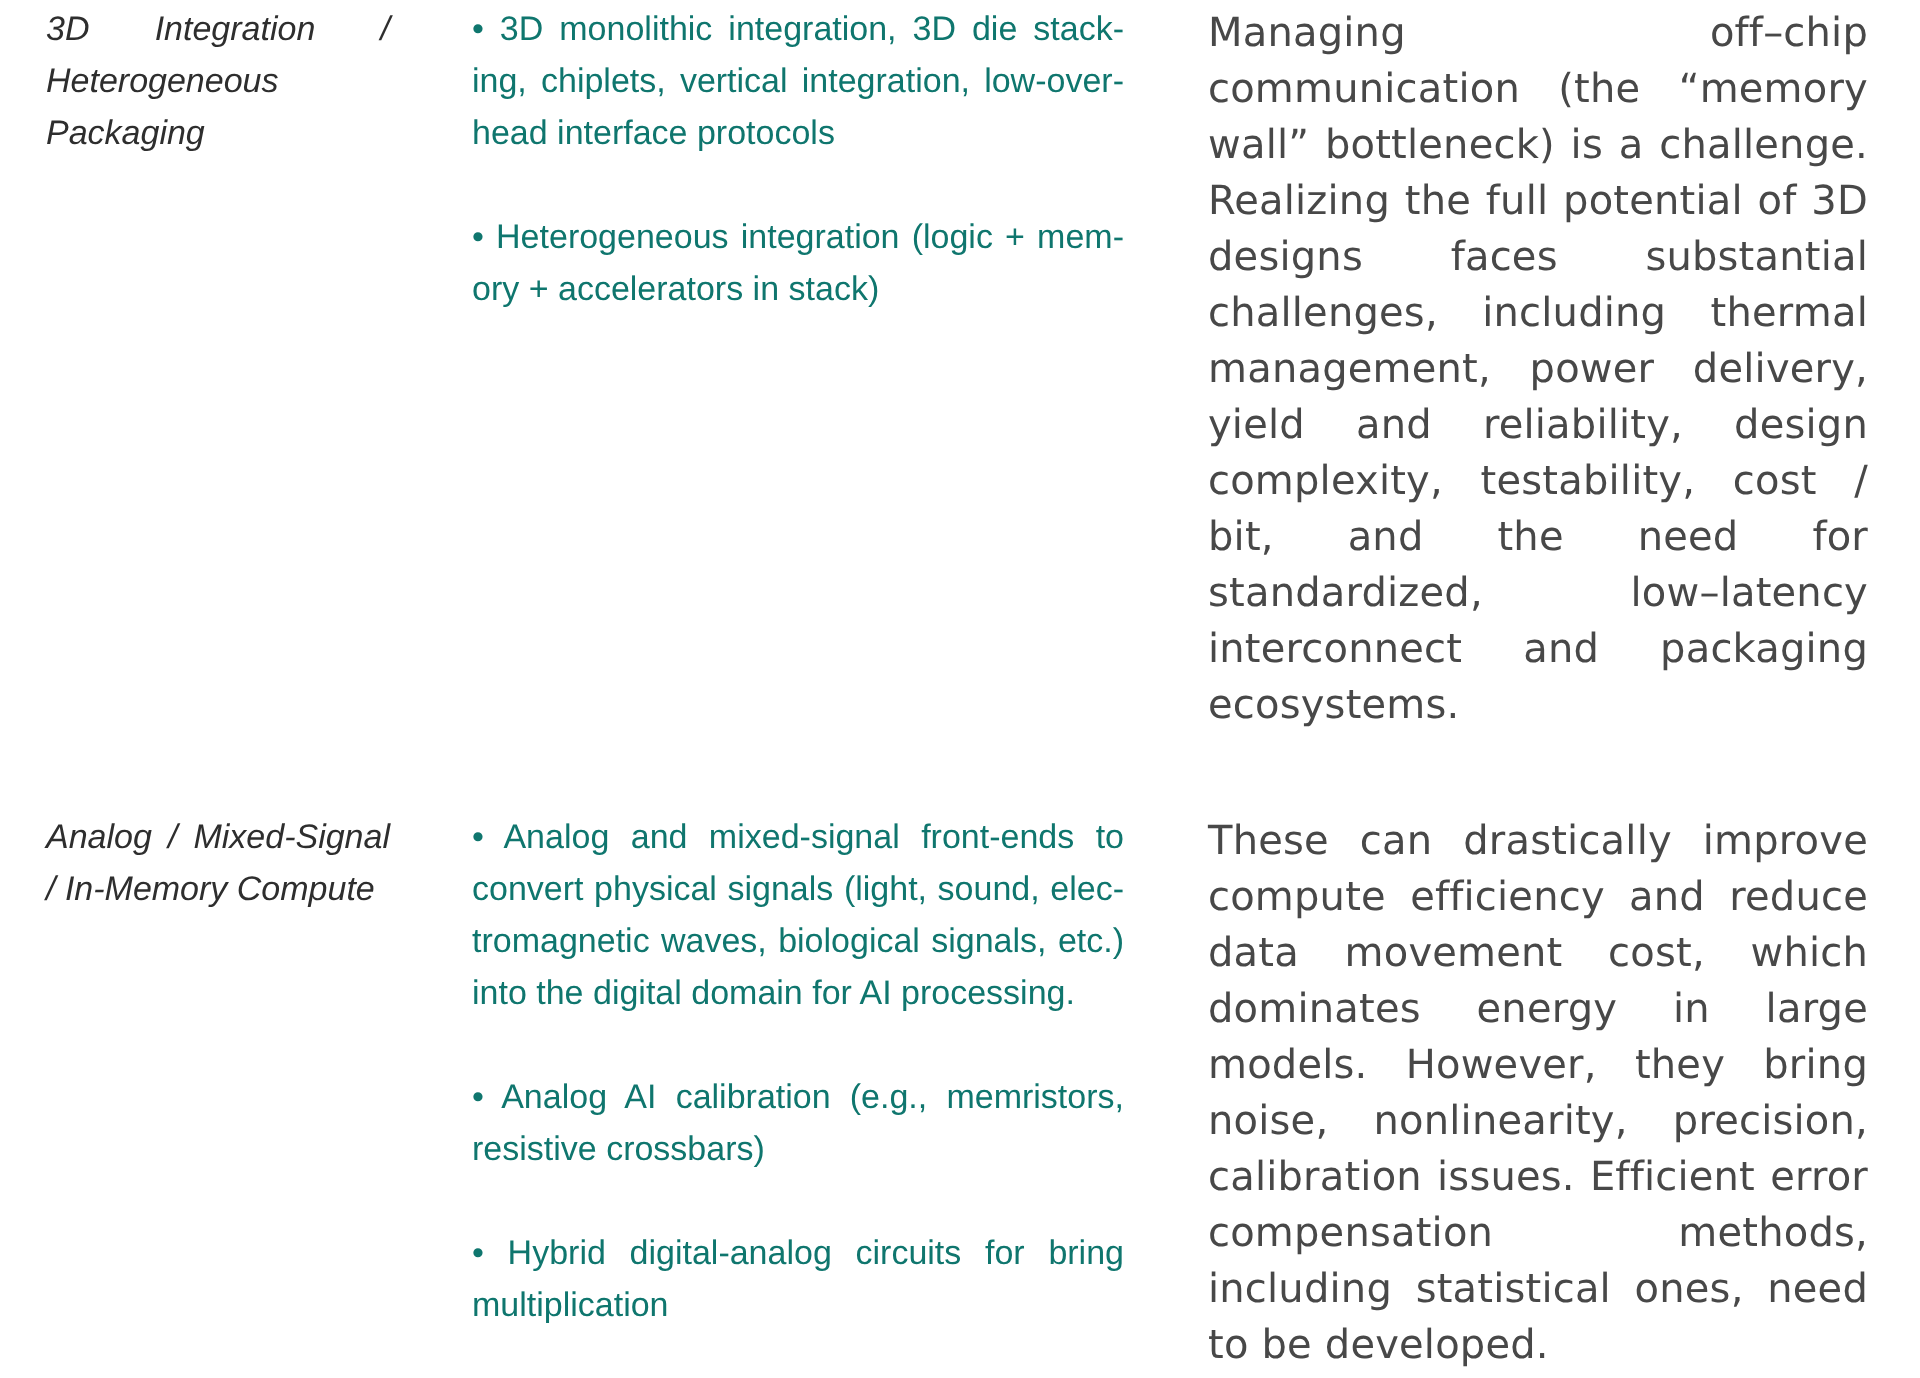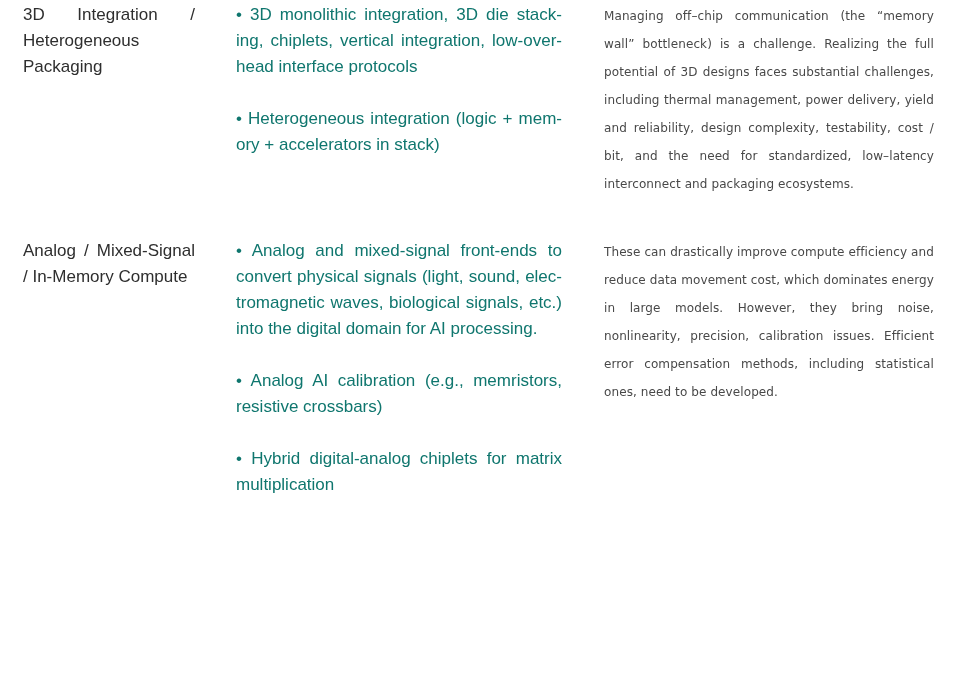--- a/index.html
+++ b/index.html
@@ -30,33 +30,34 @@
     text-align: justify;
     hyphens: manual;
   }
   .cell-topic {
     width: 172px;
     margin-right: 41px;
     font-family: "Liberation Sans", sans-serif;
     font-size: 17px;
     line-height: 26px;
     color: #2e2e2e;
+    font-style: italic;
   }
   .cell-tech {
     width: 326px;
     margin-right: 42px;
     font-family: "Liberation Sans", sans-serif;
     font-size: 17px;
     line-height: 26px;
     color: #0f766e;
   }
   .cell-challenge {
     width: 330px;
     font-family: "DejaVu Sans", sans-serif;
-    font-size: 12px;
+    font-size: 20px;
     line-height: 28px;
     letter-spacing: 0.1px;
     color: #484848;
   }
   .cell p {
     margin: 0;
   }
   .cell-tech p.bullet-para {
     margin: 0 0 26px 0;
   }
@@ -82,20 +83,20 @@
     </div>
   </div>
 
   <div class="trow">
     <div class="cell cell-topic">
       <p>Analog / Mixed-Signal / In-Memory Compute</p>
     </div>
     <div class="cell cell-tech">
       <p class="bullet-para">• Analog and mixed-signal front-ends to convert physical signals (light, sound, elec­tromagnetic waves, biological signals, etc.) into the digital domain for AI processing.</p>
       <p class="bullet-para">• Analog AI calibration (e.g., memristors, resistive crossbars)</p>
-      <p class="bullet-para">• Hybrid digital-analog chiplets for matrix multiplication</p>
+      <p class="bullet-para">• Hybrid digital-analog circuits for bring multiplication</p>
     </div>
     <div class="cell cell-challenge">
       <p>These can drastically improve compute efficiency and reduce data movement cost, which dominates energy in large models. However, they bring noise, nonlinearity, precision, calibration is­sues. Efficient error compensation methods, including statistical ones, need to be developed.</p>
     </div>
   </div>
 
 </div>
 
 </body></html>

